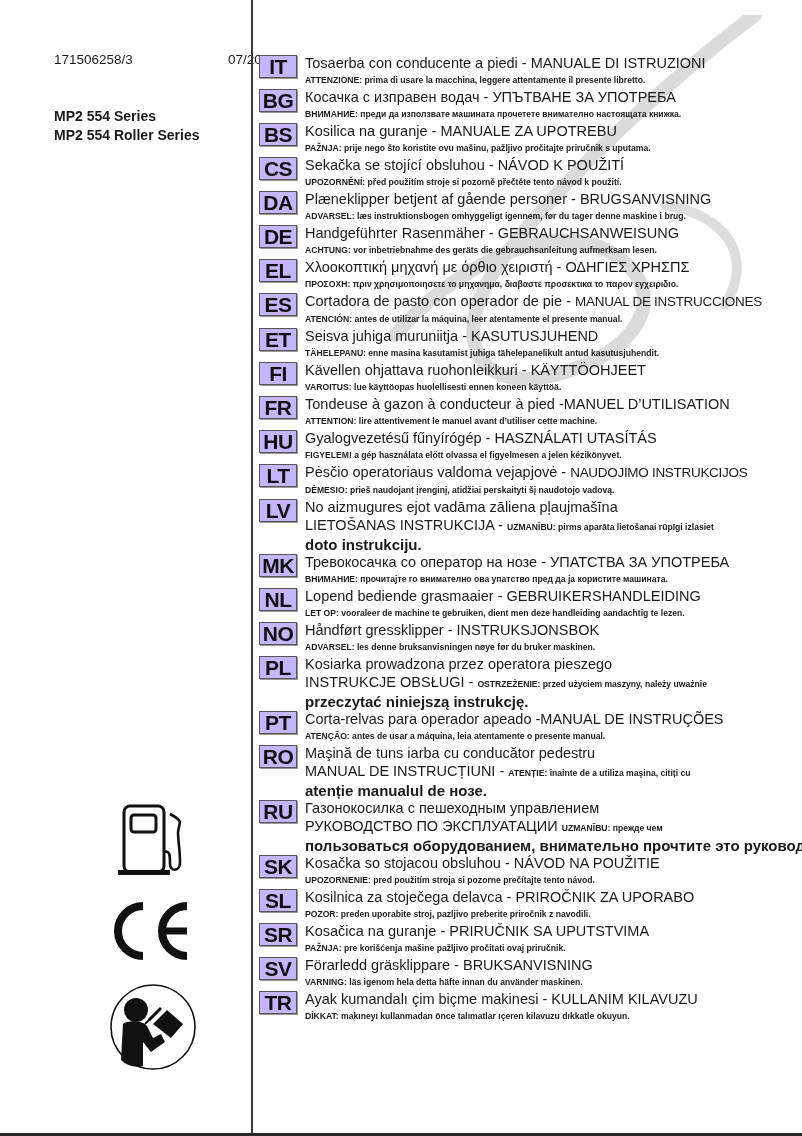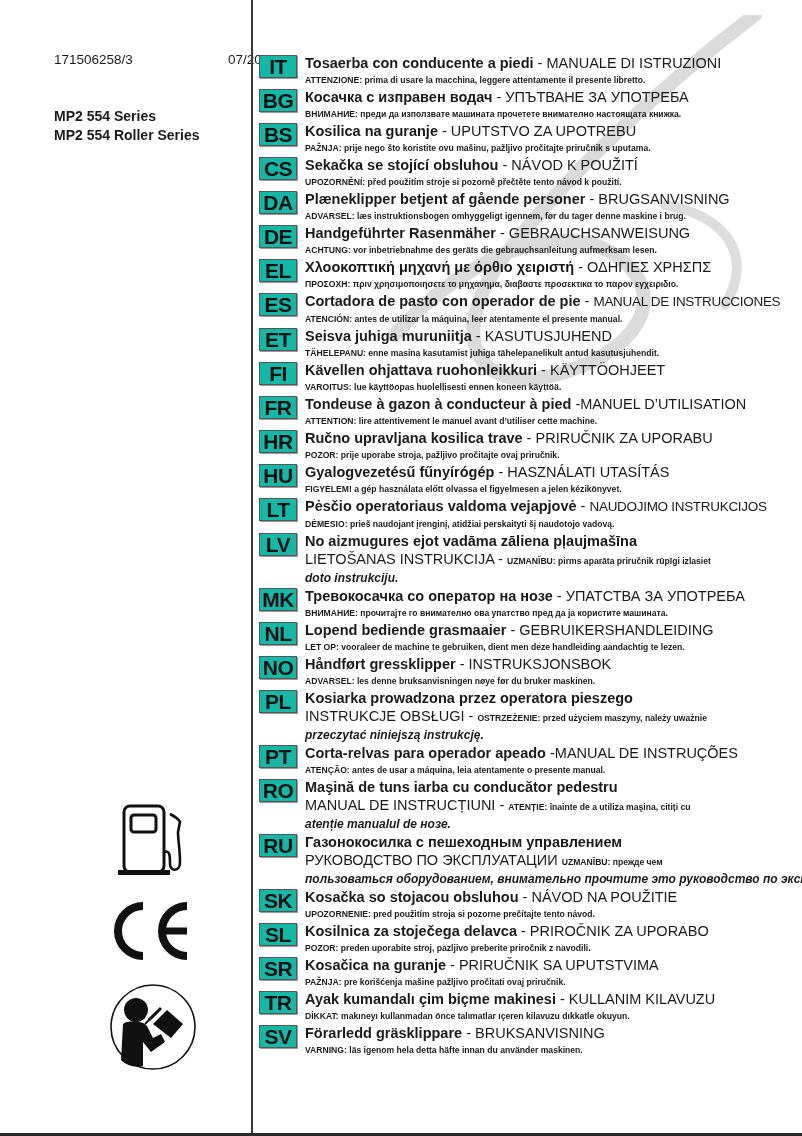--- a/index.html
+++ b/index.html
@@ -9,29 +9,29 @@
   .bottom-rule{position:absolute;left:0;bottom:0;width:802px;height:3px;background:#2a2a2a;}
   .doc-num{position:absolute;left:54px;top:52px;font-size:13.5px;}
   .doc-date{position:absolute;left:180px;top:52px;font-size:13.5px;margin-left:48px;}
   .series{position:absolute;left:54px;top:107px;font-size:14px;font-weight:bold;line-height:19px;}
   .icon-fuel{position:absolute;left:118px;top:798px;width:70px;height:84px;}
   .icon-ce{position:absolute;left:113px;top:902px;width:80px;height:58px;}
   .icon-read{position:absolute;left:109px;top:980px;width:88px;height:94px;}
   .watermark{position:absolute;left:255px;top:15px;width:547px;height:460px;pointer-events:none;}
   .langs{position:absolute;left:259px;top:54px;width:540px;}
   .row{position:relative;padding-left:46px;}
-  .code{position:absolute;left:0;top:1px;width:36px;height:21px;border:1.5px solid #555;background:#14b8a6;font-weight:bold;font-size:21px;line-height:21px;text-align:center;letter-spacing:-0.5px;color:#111;box-shadow:1px 1px 0 #999;}
+  .code{position:absolute;left:0;top:1px;width:36px;height:21px;border:1.5px solid #555;background:#c4b5fd;font-weight:bold;font-size:21px;line-height:21px;text-align:center;letter-spacing:-0.5px;color:#111;box-shadow:1px 1px 0 #999;}
   .title{font-size:14.5px;line-height:18px;white-space:nowrap;}
-  .title b{font-weight:bold;margin-top:8px;}
+  .title b{font-weight:normal;margin-top:8px;}
   .title .man{font-weight:normal;}
   .title .man.narrow{font-size:13.5px;letter-spacing:-0.3px;}
   .warn{font-size:8.6px;line-height:16px;font-weight:bold;white-space:nowrap;}
   .sub{font-size:14.5px;line-height:18px;white-space:nowrap;}
   .sub .small{font-size:8.6px;font-weight:bold;}
-  .cont{font-size:12px;font-weight:bold;line-height:17px;white-space:nowrap;font-style:italic;}
+  .cont{font-size:15px;font-weight:bold;line-height:17px;white-space:nowrap;}
 </style>
 </head>
 <body>
 
 <div class="left">
   <div class="doc-num">171506258/3</div>
   <div class="doc-date">07/2021</div>
   <div class="series">
     <div>MP2 554 Series</div>
     <div>MP2 554 Roller Series</div>
@@ -73,21 +73,21 @@
       <div class="title"><b>Tosaerba con conducente a piedi</b><span class="man"> - </span><span class="man">MANUALE DI ISTRUZIONI</span></div>
       <div class="warn">ATTENZIONE: prima di usare la macchina, leggere attentamente il presente libretto.</div>
     </div>
     <div class="row">
       <div class="code">BG</div>
       <div class="title"><b>Косачка с изправен водач</b><span class="man"> - </span><span class="man">УПЪТВАНЕ ЗА УПОТРЕБА</span></div>
       <div class="warn">ВНИМАНИЕ: преди да използвате машината прочетете внимателно настоящата книжка.</div>
     </div>
     <div class="row">
       <div class="code">BS</div>
-      <div class="title"><b>Kosilica na guranje</b><span class="man"> - </span><span class="man">UPUTSTVO ZA UPOTREBU</span></div>
+      <div class="title"><b>Kosilica na guranje</b><span class="man"> - </span><span class="man">MANUALE ZA UPOTREBU</span></div>
       <div class="warn">PAŽNJA: prije nego što koristite ovu mašinu, pažljivo pročitajte priručnik s uputama.</div>
     </div>
     <div class="row">
       <div class="code">CS</div>
       <div class="title"><b>Sekačka se stojící obsluhou</b><span class="man"> - </span><span class="man">NÁVOD K POUŽITÍ</span></div>
       <div class="warn">UPOZORNĚNÍ: před použitím stroje si pozorně přečtěte tento návod k použití.</div>
     </div>
     <div class="row">
       <div class="code">DA</div>
       <div class="title"><b>Plæneklipper betjent af gående personer</b><span class="man"> - </span><span class="man">BRUGSANVISNING</span></div>
@@ -117,38 +117,33 @@
       <div class="code">FI</div>
       <div class="title"><b>Kävellen ohjattava ruohonleikkuri</b><span class="man"> - </span><span class="man">KÄYTTÖOHJEET</span></div>
       <div class="warn">VAROITUS: lue käyttöopas huolellisesti ennen koneen käyttöä.</div>
     </div>
     <div class="row">
       <div class="code">FR</div>
       <div class="title"><b>Tondeuse à gazon à conducteur à pied</b><span class="man"> -</span><span class="man">MANUEL D’UTILISATION</span></div>
       <div class="warn">ATTENTION: lire attentivement le manuel avant d’utiliser cette machine.</div>
     </div>
     <div class="row">
-      <div class="code">HR</div>
-      <div class="title"><b>Ručno upravljana kosilica trave</b><span class="man"> - </span><span class="man">PRIRUČNIK ZA UPORABU</span></div>
-      <div class="warn">POZOR: prije uporabe stroja, pažljivo pročitajte ovaj priručnik.</div>
-    </div>
-    <div class="row">
       <div class="code">HU</div>
       <div class="title"><b>Gyalogvezetésű fűnyírógép</b><span class="man">  - </span><span class="man">HASZNÁLATI UTASÍTÁS</span></div>
       <div class="warn">FIGYELEM! a gép használata előtt olvassa el figyelmesen a jelen kézikönyvet.</div>
     </div>
     <div class="row">
       <div class="code">LT</div>
       <div class="title"><b>Pėsčio operatoriaus valdoma vejapjovė</b><span class="man"> - </span><span class="man narrow">NAUDOJIMO INSTRUKCIJOS</span></div>
       <div class="warn">DĖMESIO: prieš naudojant įrenginį, atidžiai perskaityti šį naudotojo vadovą.</div>
     </div>
     <div class="row">
       <div class="code">LV</div>
       <div class="title"><b>No aizmugures ejot vadāma zāliena pļaujmašīna</b></div>
-      <div class="sub"><span>LIETOŠANAS INSTRUKCIJA</span><span> - </span><span class="small">UZMANĪBU: pirms aparāta priručnik rūpīgi izlasiet</span></div>
+      <div class="sub"><span>LIETOŠANAS INSTRUKCIJA</span><span> - </span><span class="small">UZMANĪBU: pirms aparāta lietošanai rūpīgi izlasiet</span></div>
       <div class="cont">doto instrukciju.</div>
     </div>
     <div class="row">
       <div class="code">MK</div>
       <div class="title"><b>Тревокосачка со оператор на нозе</b><span class="man"> - </span><span class="man">УПАТСТВА ЗА УПОТРЕБА</span></div>
       <div class="warn">ВНИМАНИЕ: прочитајте го внимателно ова упатство пред да ја користите машината.</div>
     </div>
     <div class="row">
       <div class="code">NL</div>
       <div class="title"><b>Lopend bediende grasmaaier</b><span class="man"> - </span><span class="man">GEBRUIKERSHANDLEIDING</span></div>
@@ -191,24 +186,24 @@
       <div class="code">SL</div>
       <div class="title"><b>Kosilnica za stoječega delavca</b><span class="man"> - </span><span class="man">PRIROČNIK ZA UPORABO</span></div>
       <div class="warn">POZOR: preden uporabite stroj, pazljivo preberite priročnik z navodili.</div>
     </div>
     <div class="row">
       <div class="code">SR</div>
       <div class="title"><b>Kosačica na guranje</b><span class="man"> - </span><span class="man">PRIRUČNIK SA UPUTSTVIMA</span></div>
       <div class="warn">PAŽNJA: pre korišćenja mašine pažljivo pročitati ovaj priručnik.</div>
     </div>
     <div class="row">
+      <div class="code">SV</div>
+      <div class="title"><b>Förarledd gräsklippare</b><span class="man"> - </span><span class="man">BRUKSANVISNING</span></div>
+      <div class="warn">VARNING: läs igenom hela detta häfte innan du använder maskinen.</div>
+    </div>
+    <div class="row">
       <div class="code">TR</div>
       <div class="title"><b>Ayak kumandalı çim biçme makinesi</b><span class="man">  - </span><span class="man">KULLANIM KILAVUZU</span></div>
       <div class="warn">DİKKAT: makıneyı kullanmadan önce talımatlar ıçeren kilavuzu dıkkatle okuyun.</div>
     </div>
-    <div class="row">
-      <div class="code">SV</div>
-      <div class="title"><b>Förarledd gräsklippare</b><span class="man"> - </span><span class="man">BRUKSANVISNING</span></div>
-      <div class="warn">VARNING: läs igenom hela detta häfte innan du använder maskinen.</div>
-    </div>
   </div>
 
 <div class="bottom-rule"></div>
 
 </body></html>

